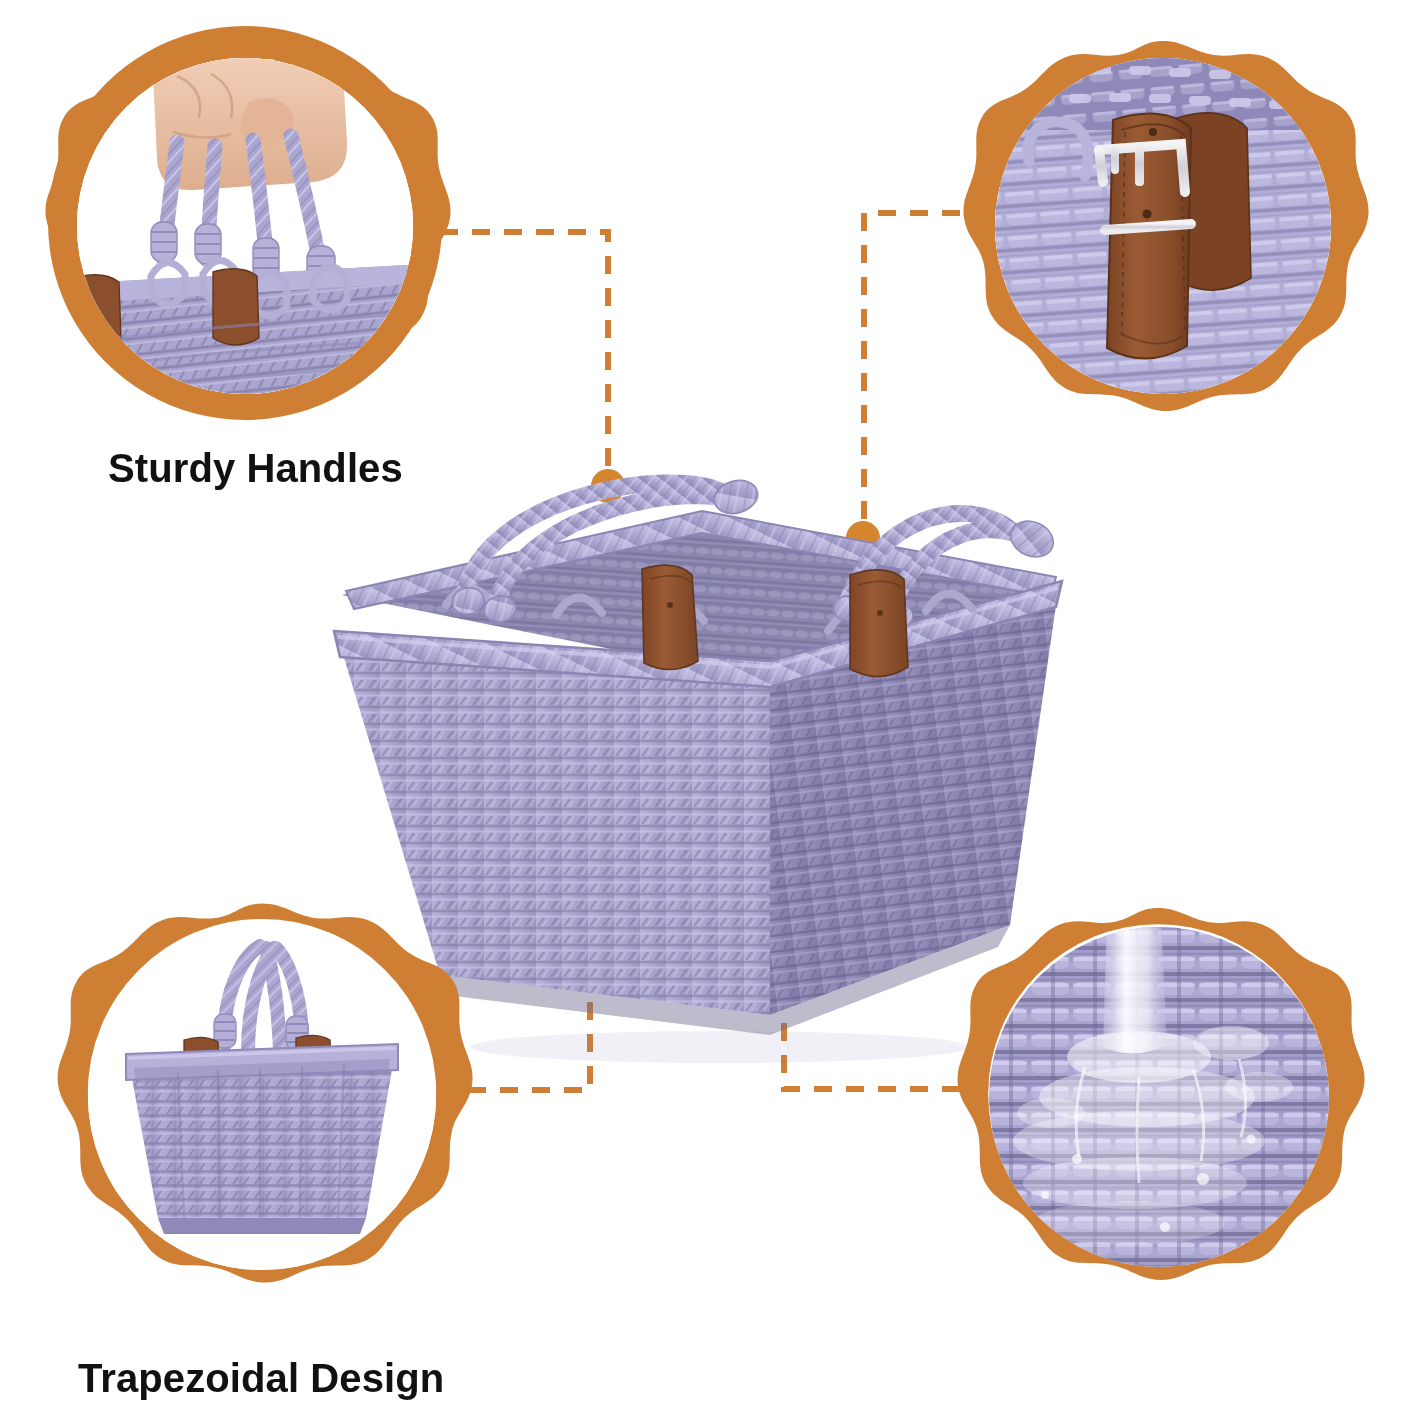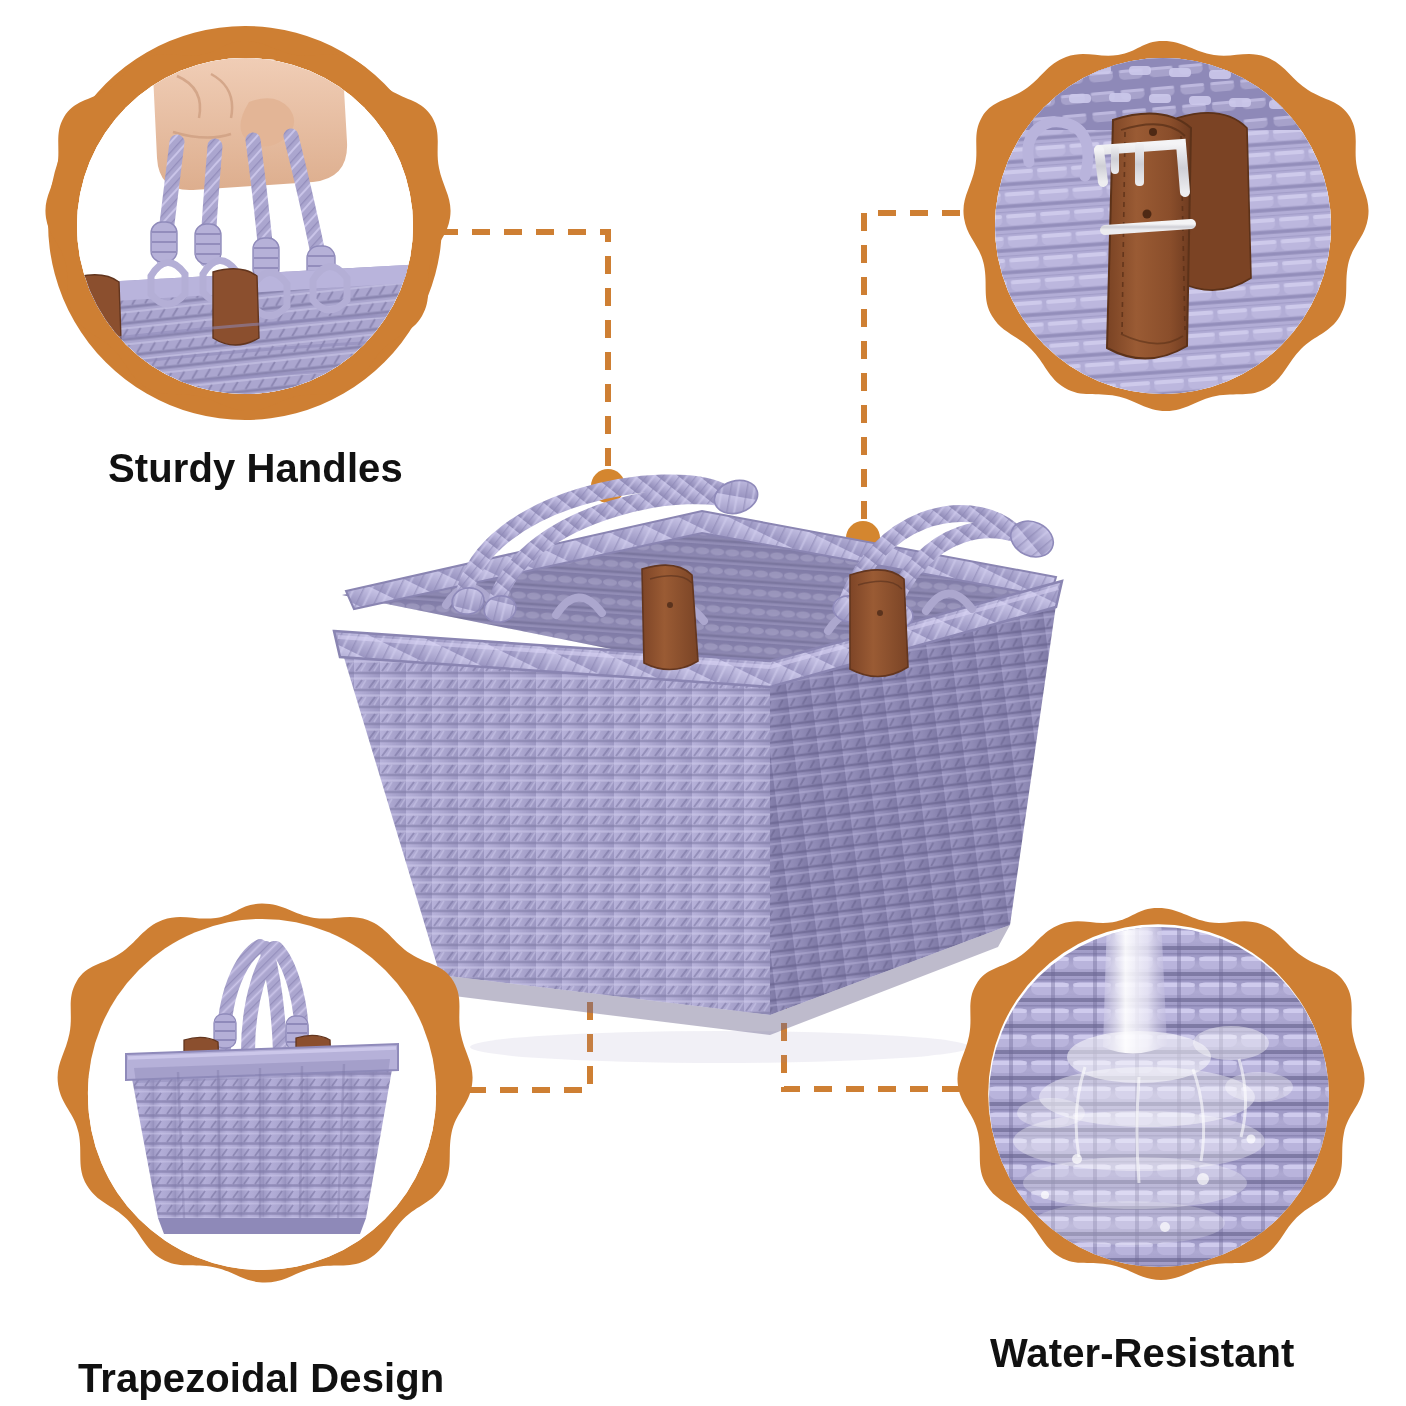--- a/index.html
+++ b/index.html
@@ -544,15 +544,14 @@
         <g fill="#FFFFFF" opacity=".7">
           <circle cx="88" cy="232" r="5"></circle>
             <circle cx="214" cy="252" r="6"></circle>
           <circle cx="262" cy="212" r="4.5"></circle>
             <circle cx="56" cy="268" r="4"></circle>
           <circle cx="176" cy="300" r="5"></circle>
         </g>
       </svg>
     </div>
   </div>
-  <div class="feat-label" style="left:990px;top:1330px;">Water-Resistant</div>
 
 </div>
 
 </body></html>

